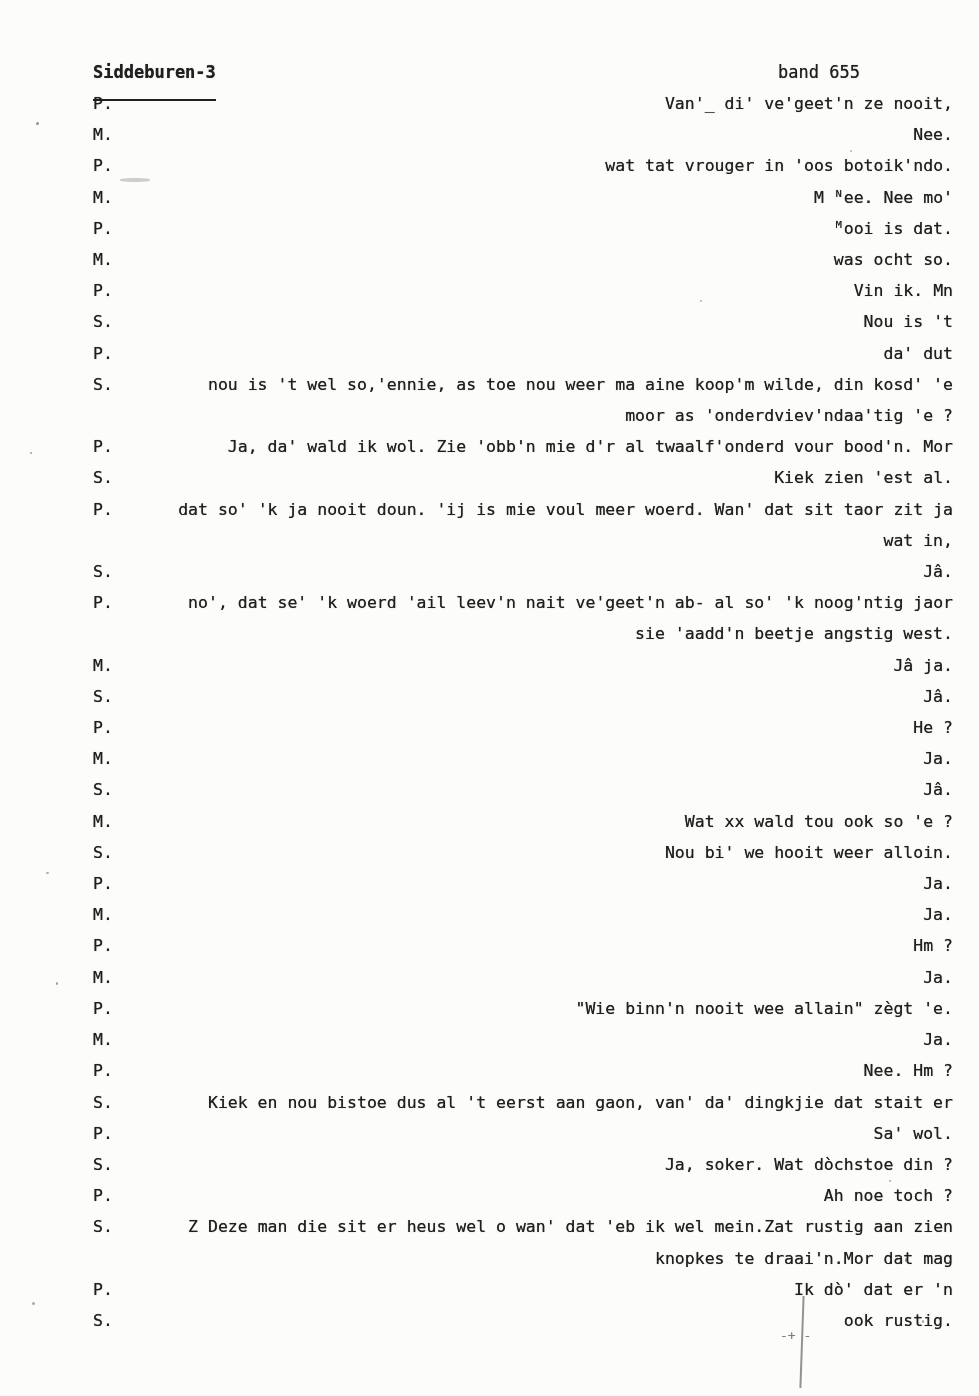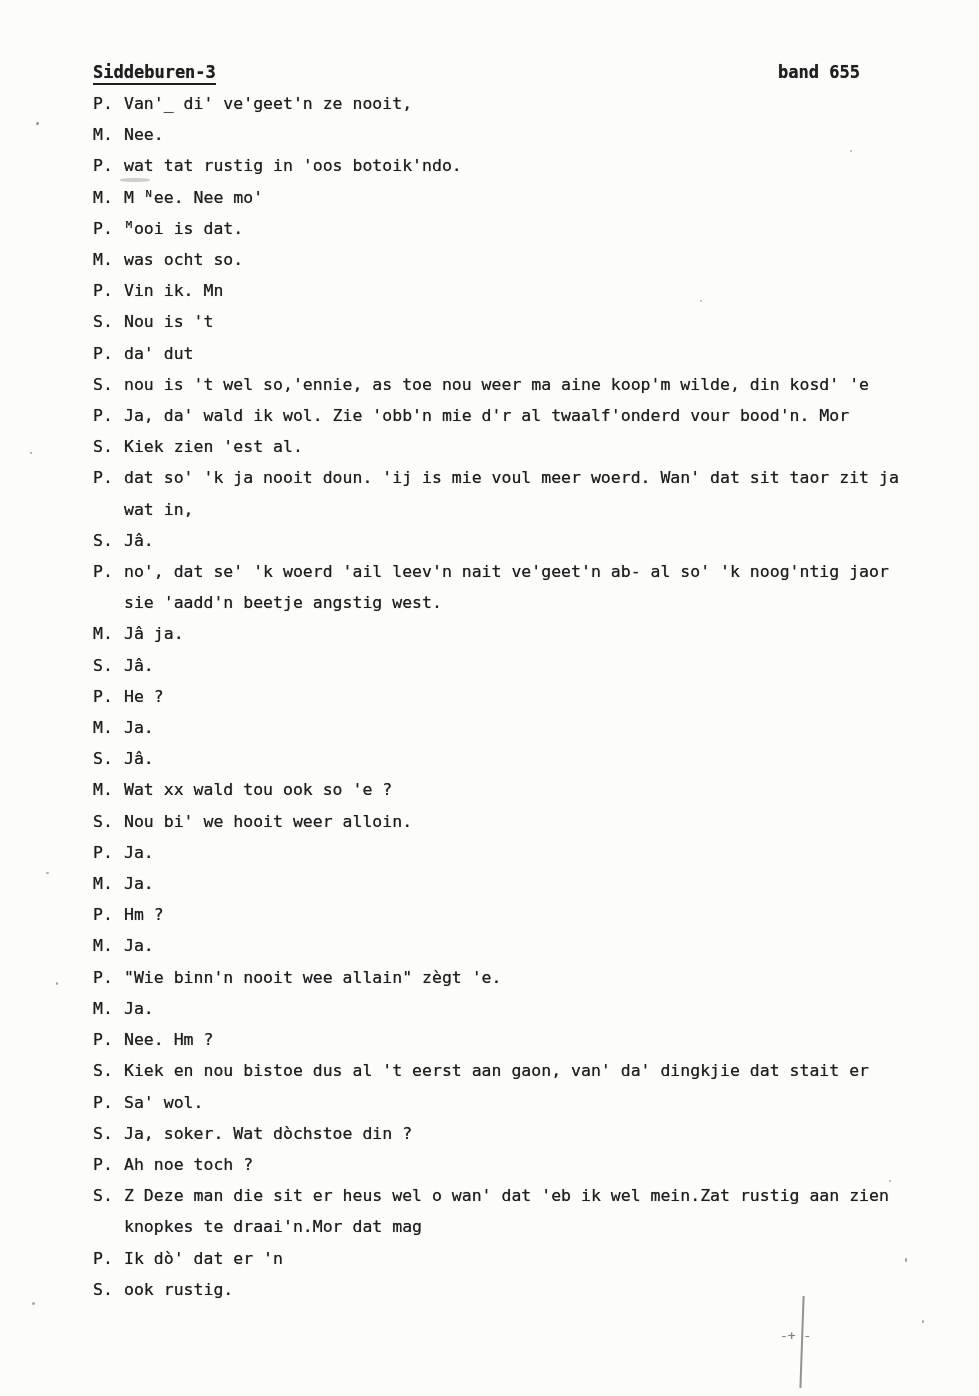--- a/index.html
+++ b/index.html
@@ -12,39 +12,39 @@
     color:#1f1f1f;
     text-shadow:0 0 0.7px rgba(20,20,20,.75);
   }
   .header-row{
     position:absolute;top:62px;left:93px;right:0;height:26px;
     font-size:17px;font-weight:bold;
   }
   .doc-title{
     display:inline-block;
     border-bottom:2.5px solid #1f1f1f;
-    padding-bottom:1px;
+    padding-bottom:17px;
   }
   .band-label{
     position:absolute;right:119px;top:0;
-    font-weight:bold;
+    font-weight:normal;
   }
   .dialogue{
     position:absolute;top:88px;left:93px;width:860px;
   }
   .line{
     display:flex;
     min-height:31.2px;line-height:31.2px;
     font-size:16.5px;
     white-space:nowrap;
   }
   .speaker{
     flex:0 0 31px;width:31px;
   }
-  .text{flex:1 1 auto;}
+  .text{flex:1 1 auto;text-align:right;}
   .speck{position:absolute;background:#2a2a2a;border-radius:50%;}
   .pencil-stroke{
     position:absolute;left:801px;top:1296px;width:1.5px;height:92px;
     background:#3a3a3a;opacity:.55;transform:rotate(2deg);
   }
   .pencil-plus{
     position:absolute;left:780px;top:1328px;
     font-size:13px;color:#2f2f2f;opacity:.6;
     font-family:"DejaVu Sans Mono",monospace;
   }
@@ -66,21 +66,21 @@
       <div class="line">
         <span class="speaker">P.</span>
         <span class="text">Van'_ di' ve'geet'n ze nooit,</span>
       </div>
       <div class="line">
         <span class="speaker">M.</span>
         <span class="text">Nee.</span>
       </div>
       <div class="line">
         <span class="speaker">P.</span>
-        <span class="text">wat tat rustig in 'oos botoik'ndo.</span>
+        <span class="text">wat tat vrouger in 'oos botoik'ndo.</span>
       </div>
       <div class="line">
         <span class="speaker">M.</span>
         <span class="text">M ᴺee. Nee mo'</span>
       </div>
       <div class="line">
         <span class="speaker">P.</span>
         <span class="text">ᴹooi is dat.</span>
       </div>
       <div class="line">
@@ -95,20 +95,24 @@
         <span class="speaker">S.</span>
         <span class="text">Nou is 't</span>
       </div>
       <div class="line">
         <span class="speaker">P.</span>
         <span class="text">da' dut</span>
       </div>
       <div class="line">
         <span class="speaker">S.</span>
         <span class="text">nou is 't wel so,'ennie, as toe nou weer ma aine koop'm wilde, din kosd' 'e</span>
+      </div>
+      <div class="line">
+        <span class="speaker"></span>
+        <span class="text">moor as 'onderdviev'ndaa'tig 'e ?</span>
       </div>
       <div class="line">
         <span class="speaker">P.</span>
         <span class="text">Ja, da' wald ik wol. Zie 'obb'n mie d'r al twaalf'onderd vour bood'n. Mor</span>
       </div>
       <div class="line">
         <span class="speaker">S.</span>
         <span class="text">Kiek zien 'est al.</span>
       </div>
       <div class="line">

